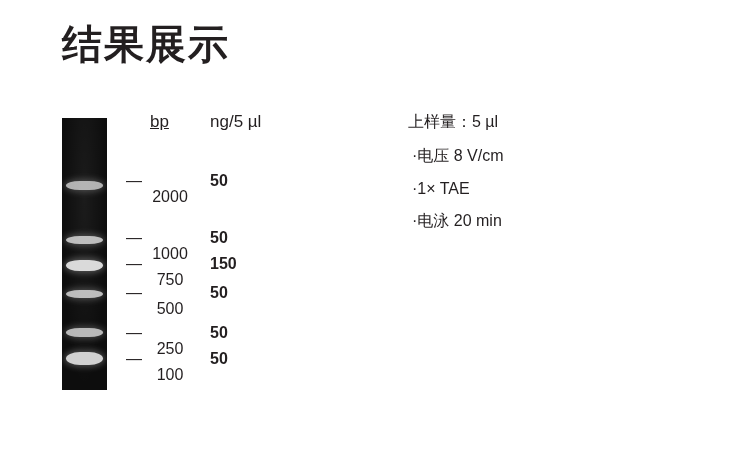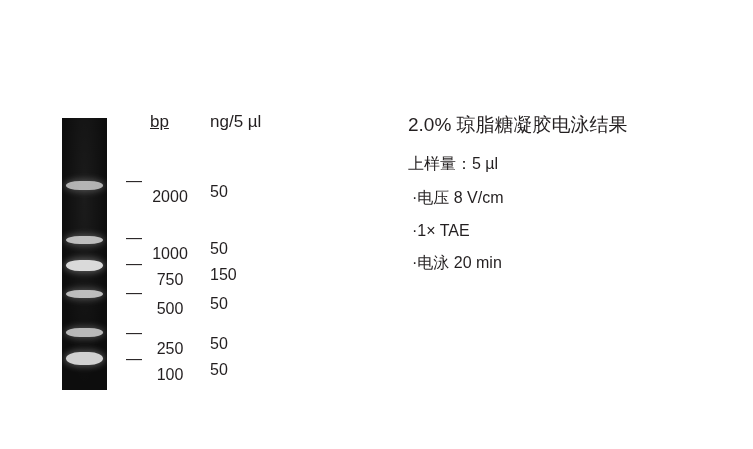--- a/index.html
+++ b/index.html
@@ -91,21 +91,22 @@
   .lrow .bp {
     position: absolute;
     left: 22px;
     top: 16px;
     width: 56px;
     text-align: center;
   }
   .lrow .conc {
     position: absolute;
     left: 90px;
-    top: 11px;
+    top: 0;
+    font-weight: bold;
   }
 
   
   .info {
     position: absolute;
     left: 408px;
     top: 112px;
     width: 330px;
   }
   .info-title {
@@ -122,20 +123,21 @@
   }
   .info-line.indent {
     padding-left: 4px;
   }
 </style>
 </head>
 <body>
 
 <div class="page">
 
+  <div class="page-title">结果展示</div>
 
   <div class="gel-wrap" id="gel-lane">
       <div class="band" style="top: 63px; height: 9px; opacity: 0.8; background: rgb(217, 217, 217);"></div>
       <div class="band" style="top: 118px; height: 8px; opacity: 0.86; background: rgb(217, 217, 217);"></div>
       <div class="band" style="top: 142px; height: 11px; opacity: 1; background: rgb(217, 217, 217);"></div>
       <div class="band" style="top: 172px; height: 8px; opacity: 0.86; background: rgb(217, 217, 217);"></div>
       <div class="band" style="top: 210px; height: 9px; opacity: 0.84; background: rgb(217, 217, 217);"></div>
       <div class="band" style="top: 234px; height: 13px; opacity: 0.96; background: rgb(217, 217, 217);"></div>
     </div>
 
@@ -170,21 +172,20 @@
         </div>
         <div class="lrow" style="top: 238px;">
           <span class="dash">—</span>
           <span class="bp">100</span>
           <span class="conc">50</span>
         </div>
       </div>
   </div>
 
   <div class="info">
-    <div class="info-title">2.0% 琼脂糖凝胶电泳结果</div>
     <div id="info-lines">
         <div class="info-line">上样量：5 µl</div>
         <div class="info-line indent">·电压 8 V/cm</div>
         <div class="info-line indent">·1× TAE</div>
         <div class="info-line indent">·电泳 20 min</div>
       </div>
   </div>
 
 </div>
 

